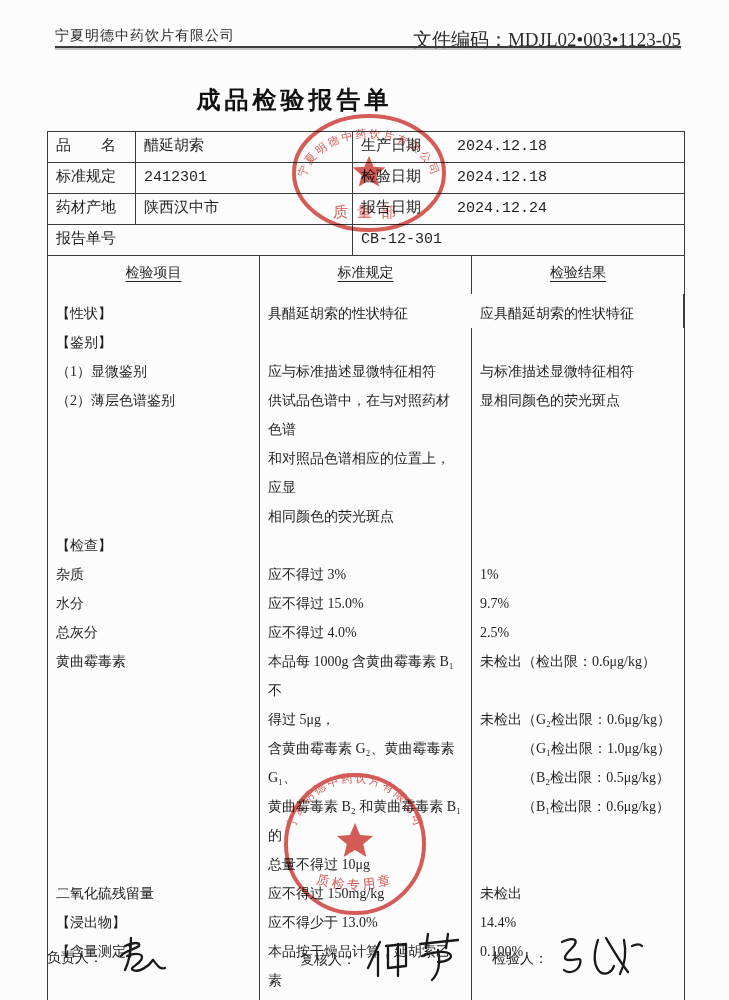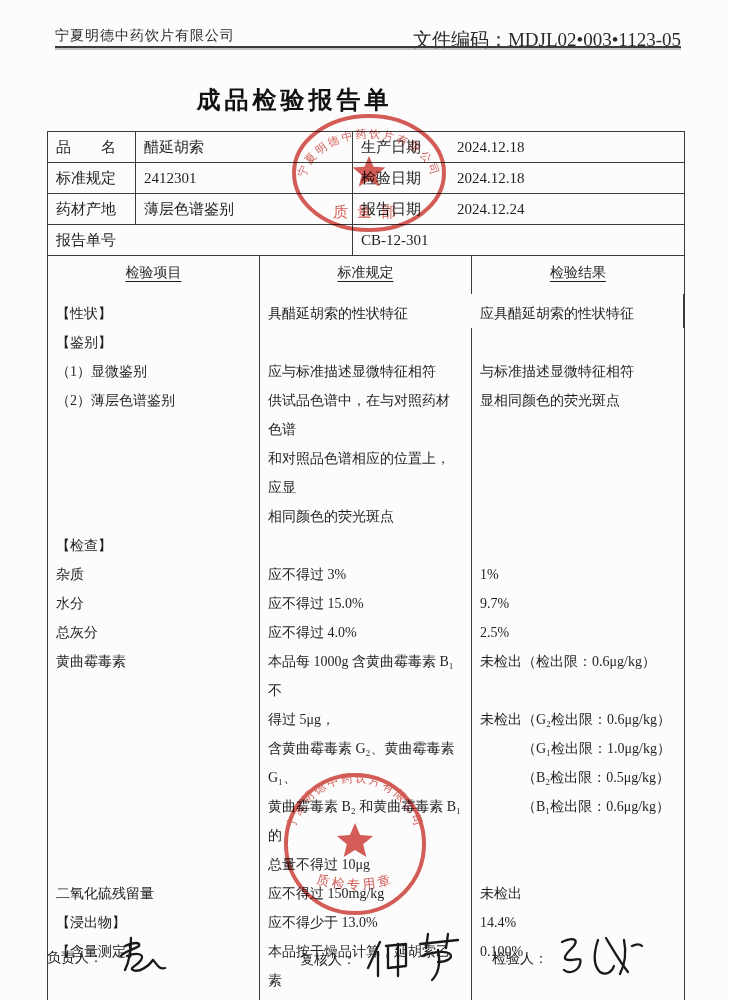--- a/index.html
+++ b/index.html
@@ -11,21 +11,21 @@
   .hdr-company{position:absolute;left:55px;top:27px;font-size:14px;letter-spacing:1px;color:#2a2a2a;}
   .hdr-code{position:absolute;right:48px;top:27px;font-size:19px;color:#2a2a2a;}
   .hdr-rule{position:absolute;left:55px;top:46px;width:626px;height:2px;background:#3b3b3b;box-shadow:0 2px 0 rgba(130,130,130,.45);}
   .title{position:absolute;left:0;top:84px;width:589px;text-align:center;font-size:24px;font-weight:bold;letter-spacing:4px;color:#111;}
 
   .doc{position:absolute;left:47px;top:131px;width:636px;border:1.6px solid #3b3b3b;background:transparent;}
   .vr{border-right:1.4px solid #3b3b3b;}
   .hb{border-bottom:1.4px solid #3b3b3b;}
 
   .info{display:grid;grid-template-columns:88px 217px 1fr;}
-  .icell{height:30px;line-height:30px;font-size:15px;padding-left:8px;overflow:hidden;white-space:nowrap;}
+  .icell{height:30px;line-height:30px;font-size:15px;padding-left:8px;overflow:hidden;white-space:nowrap;font-family:Liberation Mono, monospace;}
   .span2{grid-column:1 / 3;}
   .rcell{display:flex;}
   .rlabel{width:96px;flex:0 0 96px;}
 
   .mg{display:grid;grid-template-columns:212px 212px 1fr;font-size:14px;}
   .hc{height:38px;padding-top:8px;text-align:center;box-sizing:border-box;}
   .hc span{text-decoration:underline;text-underline-offset:4px;}
   .c{line-height:29px;padding:0 8px;white-space:pre-line;}
   .first{padding-top:5px;}
 
@@ -59,21 +59,21 @@
     </div>
 
     <div class="icell vr hb">标准规定</div>
     <div class="icell vr hb">2412301</div>
     <div class="icell hb rcell">
       <span class="rlabel">检验日期</span>
       <span>2024.12.18</span>
     </div>
 
     <div class="icell vr hb">药材产地</div>
-    <div class="icell vr hb">薄层色谱鉴别</div>
+    <div class="icell vr hb">陕西汉中市</div>
     <div class="icell hb rcell">
       <span class="rlabel">报告日期</span>
       <span>2024.12.24</span>
     </div>
 
     <div class="icell vr hb span2">报告单号</div>
     <div class="icell hb">CB-12-301</div>
   </div>
 
   <div class="mg">

